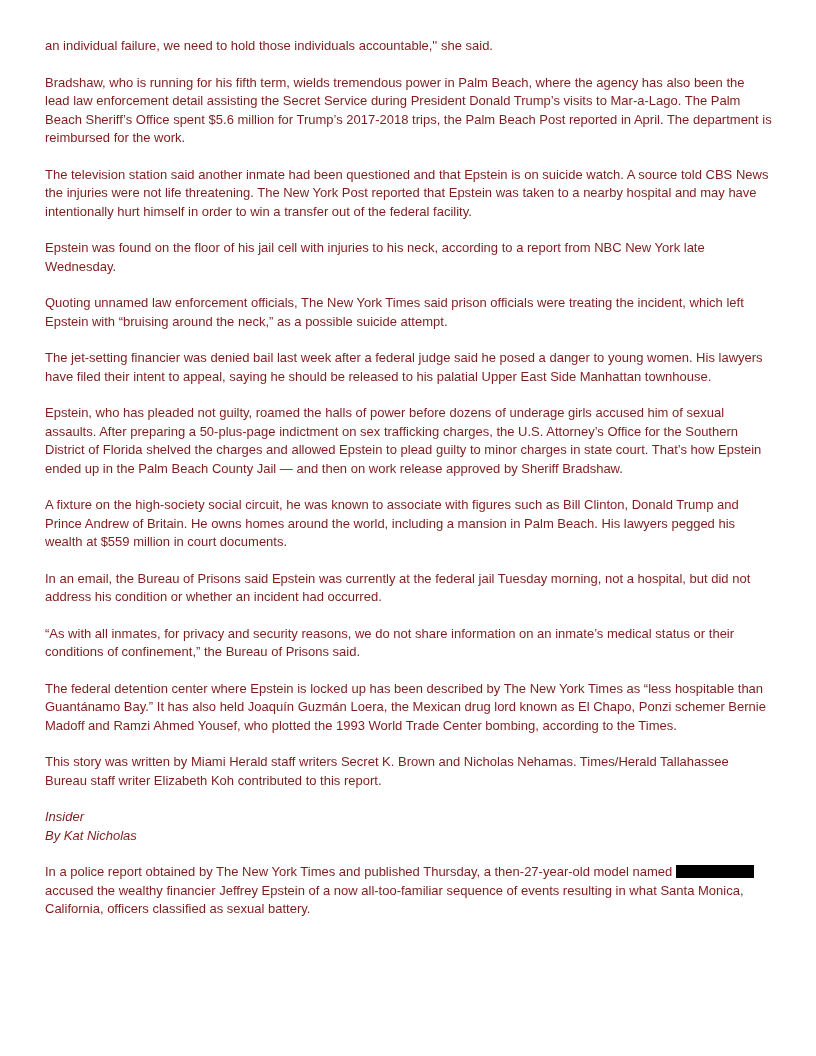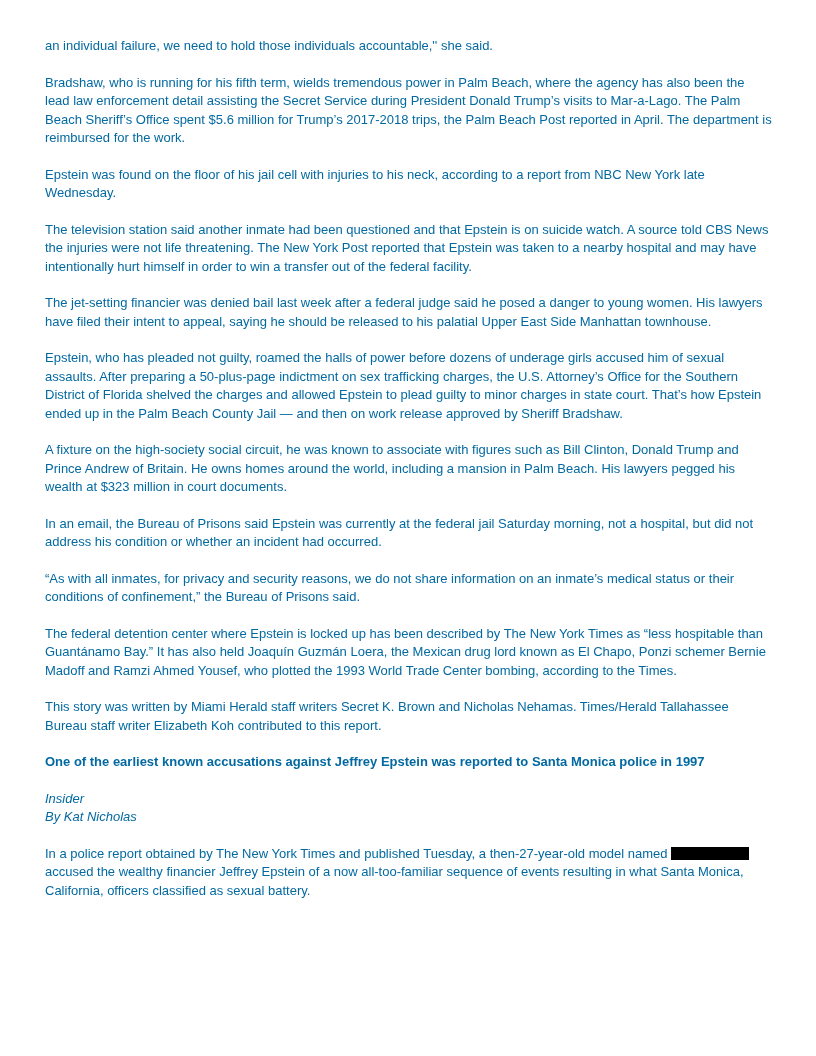--- a/index.html
+++ b/index.html
@@ -6,21 +6,21 @@
     margin: 0;
     padding: 0;
     background: #ffffff;
   }
   .page {
     position: relative;
     width: 816px;
     height: 1056px;
     box-sizing: border-box;
     background: #ffffff;
-    color: #0369a1;
+    color: #7f1d1d;
     padding: 37px 44px 40px 45px;
     font-family: "Liberation Sans", sans-serif;
     font-size: 13px;
     line-height: 18.5px;
     overflow: hidden;
   }
   .page p {
     margin: 0 0 18px 0;
   }
   .heading {
@@ -44,36 +44,36 @@
     vertical-align: -2px;
   }
 </style>
 </head>
 <body>
 
 <div class="page">
 
   <p>an individual failure, we need to hold those individuals accountable,'' she said.</p>
   <p>Bradshaw, who is running for his fifth term, wields tremendous power in Palm Beach, where the agency has also been the lead law enforcement detail assisting the Secret Service during President Donald Trump’s visits to Mar-a-Lago. The Palm Beach Sheriff’s Office spent $5.6 million for Trump’s 2017-2018 trips, the Palm Beach Post reported in April. The department is reimbursed for the work.</p>
+  <p>The television station said another inmate had been questioned and that Epstein is on suicide watch. A source told CBS News the injuries were not life threatening. The New York Post reported that Epstein was taken to a nearby hospital and may have intentionally hurt himself in order to win a transfer out of the federal facility.</p>
   <p>Epstein was found on the floor of his jail cell with injuries to his neck, according to a report from NBC New York late Wednesday.</p>
-  <p>The television station said another inmate had been questioned and that Epstein is on suicide watch. A source told CBS News the injuries were not life threatening. The New York Post reported that Epstein was taken to a nearby hospital and may have intentionally hurt himself in order to win a transfer out of the federal facility.</p>
+  <p>Quoting unnamed law enforcement officials, The New York Times said prison officials were treating the incident, which left Epstein with “bruising around the neck,” as a possible suicide attempt.</p>
   <p>The jet-setting financier was denied bail last week after a federal judge said he posed a danger to young women. His lawyers have filed their intent to appeal, saying he should be released to his palatial Upper East Side Manhattan townhouse.</p>
   <p>Epstein, who has pleaded not guilty, roamed the halls of power before dozens of underage girls accused him of sexual assaults. After preparing a 50-plus-page indictment on sex trafficking charges, the U.S. Attorney’s Office for the Southern District of Florida shelved the charges and allowed Epstein to plead guilty to minor charges in state court. That’s how Epstein ended up in the Palm Beach County Jail — and then on work release approved by Sheriff Bradshaw.</p>
-  <p>A fixture on the high-society social circuit, he was known to associate with figures such as Bill Clinton, Donald Trump and Prince Andrew of Britain. He owns homes around the world, including a mansion in Palm Beach. His lawyers pegged his wealth at $323 million in court documents.</p>
-  <p>In an email, the Bureau of Prisons said Epstein was currently at the federal jail Saturday morning, not a hospital, but did not address his condition or whether an incident had occurred.</p>
+  <p>A fixture on the high-society social circuit, he was known to associate with figures such as Bill Clinton, Donald Trump and Prince Andrew of Britain. He owns homes around the world, including a mansion in Palm Beach. His lawyers pegged his wealth at $559 million in court documents.</p>
+  <p>In an email, the Bureau of Prisons said Epstein was currently at the federal jail Tuesday morning, not a hospital, but did not address his condition or whether an incident had occurred.</p>
   <p>“As with all inmates, for privacy and security reasons, we do not share information on an inmate’s medical status or their conditions of confinement,” the Bureau of Prisons said.</p>
   <p>The federal detention center where Epstein is locked up has been described by The New York Times as “less hospitable than Guantánamo Bay.” It has also held Joaquín Guzmán Loera, the Mexican drug lord known as El Chapo, Ponzi schemer Bernie Madoff and Ramzi Ahmed Yousef, who plotted the 1993 World Trade Center bombing, according to the Times.</p>
   <p>This story was written by Miami Herald staff writers Secret K. Brown and Nicholas Nehamas. Times/Herald Tallahassee Bureau staff writer Elizabeth Koh contributed to this report.</p>
 
-  <p class="heading">One of the earliest known accusations against Jeffrey Epstein was reported to Santa Monica police in 1997</p>
 
   <p class="byline-block">
     <span class="line">Insider</span>
     <span class="line">By Kat Nicholas</span>
   </p>
 
   <p>
-    <span>In a police report obtained by The New York Times and published Tuesday, a then-27-year-old model named</span>
+    <span>In a police report obtained by The New York Times and published Thursday, a then-27-year-old model named</span>
     <span class="redaction"></span>
     <span>accused the wealthy financier Jeffrey Epstein of a now all-too-familiar sequence of events resulting in what Santa Monica, California, officers classified as sexual battery.</span>
   </p>
 
 </div>
 
 </body></html>

